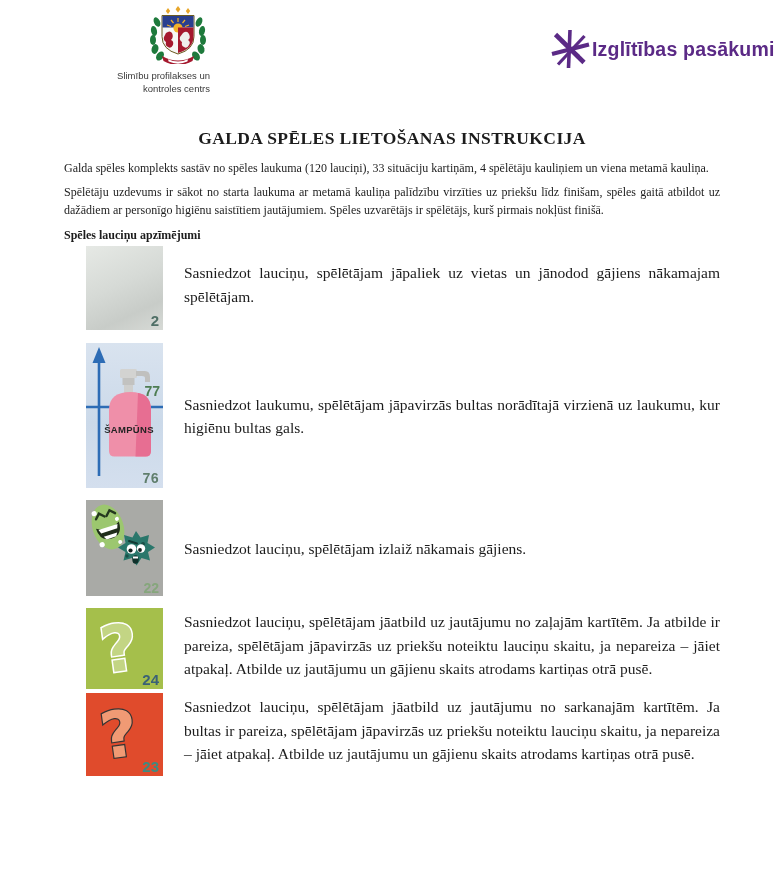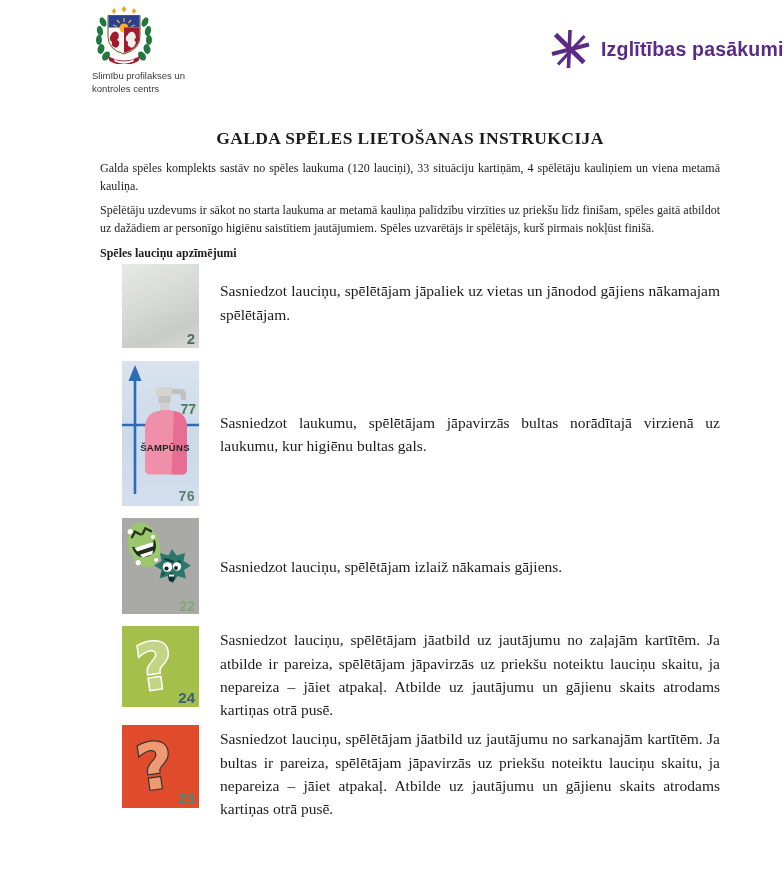--- a/index.html
+++ b/index.html
@@ -1,27 +1,27 @@
 <!DOCTYPE html>
 <html lang="lv"><head>
 <meta charset="utf-8">
 <style>
   html,body{margin:0;padding:0;background:#ffffff;}
   .page{position:relative;width:784px;height:872px;background:#fff;overflow:hidden;
         font-family:"Liberation Serif",serif;color:#1c1c1c;}
   
   .header{position:relative;height:108px;}
-  .logo-left{position:absolute;left:92px;top:6px;width:118px;text-align:left;}
+  .logo-left{position:absolute;left:92px;top:6px;width:118px;text-align:right;}
   .logo-left-text{font-family:"Liberation Sans",sans-serif;font-size:9.5px;line-height:1.35;
         color:#3a3a3a;margin-top:2px;}
-  .logo-right{position:absolute;left:548px;top:27px;display:flex;align-items:center;gap:9px;}
+  .logo-right{position:absolute;left:548px;top:27px;display:flex;align-items:center;}
   .logo-right-label{font-family:"Liberation Sans",sans-serif;font-weight:bold;font-size:19.5px;
         color:#5b2a86;letter-spacing:0.2px;}
   
-  .content{padding:0 64px;margin-left:36px;}
+  .content{padding:0 64px;}
   .doc-title{font-size:17.5px;font-weight:bold;text-align:center;line-height:1.2;
         letter-spacing:0.4px;margin:20px 0 10px;}
   .para{font-size:12px;line-height:1.5;text-align:justify;margin:0 0 6px;}
   .para.second{margin-bottom:9px;}
   .section-heading{font-size:12px;font-weight:bold;line-height:1.2;margin:0 0 4px;}
   
   .legend-row{display:flex;margin-left:22px;}
   .legend-row .row-text{flex:1;margin-left:21px;font-size:15.5px;line-height:1.5;text-align:justify;}
   .row-1{margin-bottom:13px;}  .row-1 .row-text{margin-top:15px;}
   .row-2{margin-bottom:12px;align-items:center;}

